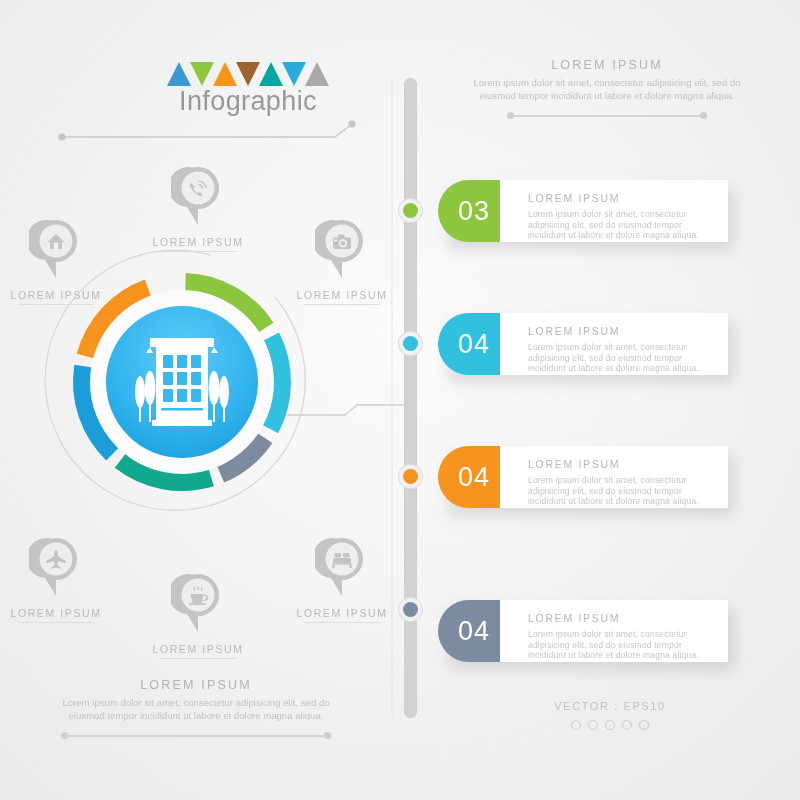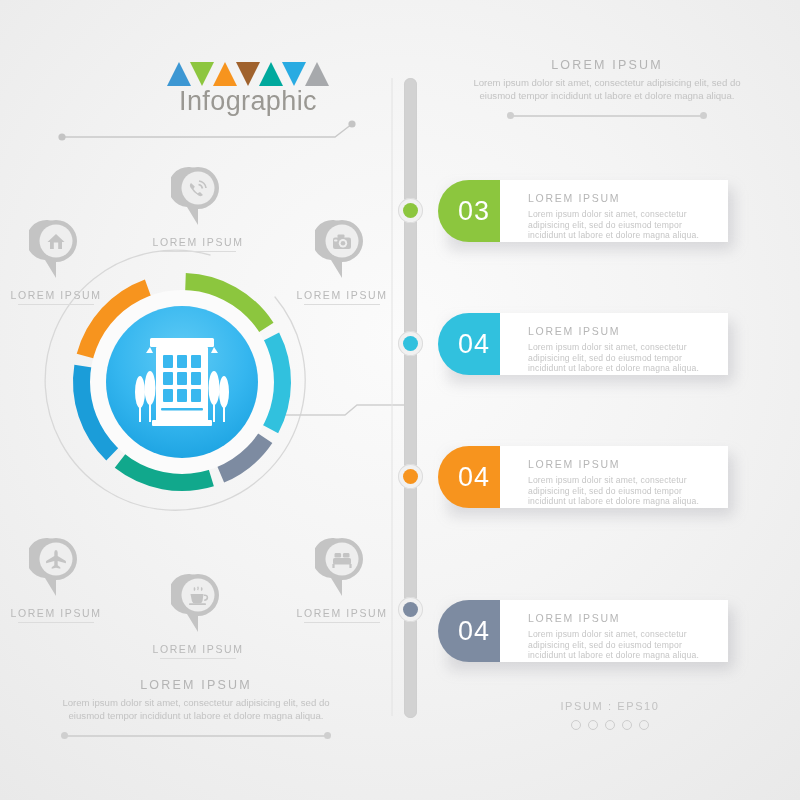--- a/index.html
+++ b/index.html
@@ -470,21 +470,21 @@
     <div class="block-title">LOREM IPSUM</div>
     <div class="block-text">Lorem ipsum dolor sit amet, consectetur adipisicing elit, sed do eiusmod tempor incididunt ut labore et dolore magna aliqua.</div>
     <div class="dot-rule" style="width:270px">
       <span class="bar"></span>
       <span class="cap l"></span>
       <span class="cap r"></span>
     </div>
   </div>
 
   <div id="footer">
-    <div id="footer-label">IPSUM : EPS10</div>
+    <div id="footer-label">VECTOR : EPS10</div>
     <div id="footer-dots">
         <span></span>
         <span></span>
         <span></span>
         <span></span>
         <span></span>
       </div>
   </div>
 
 </div>

